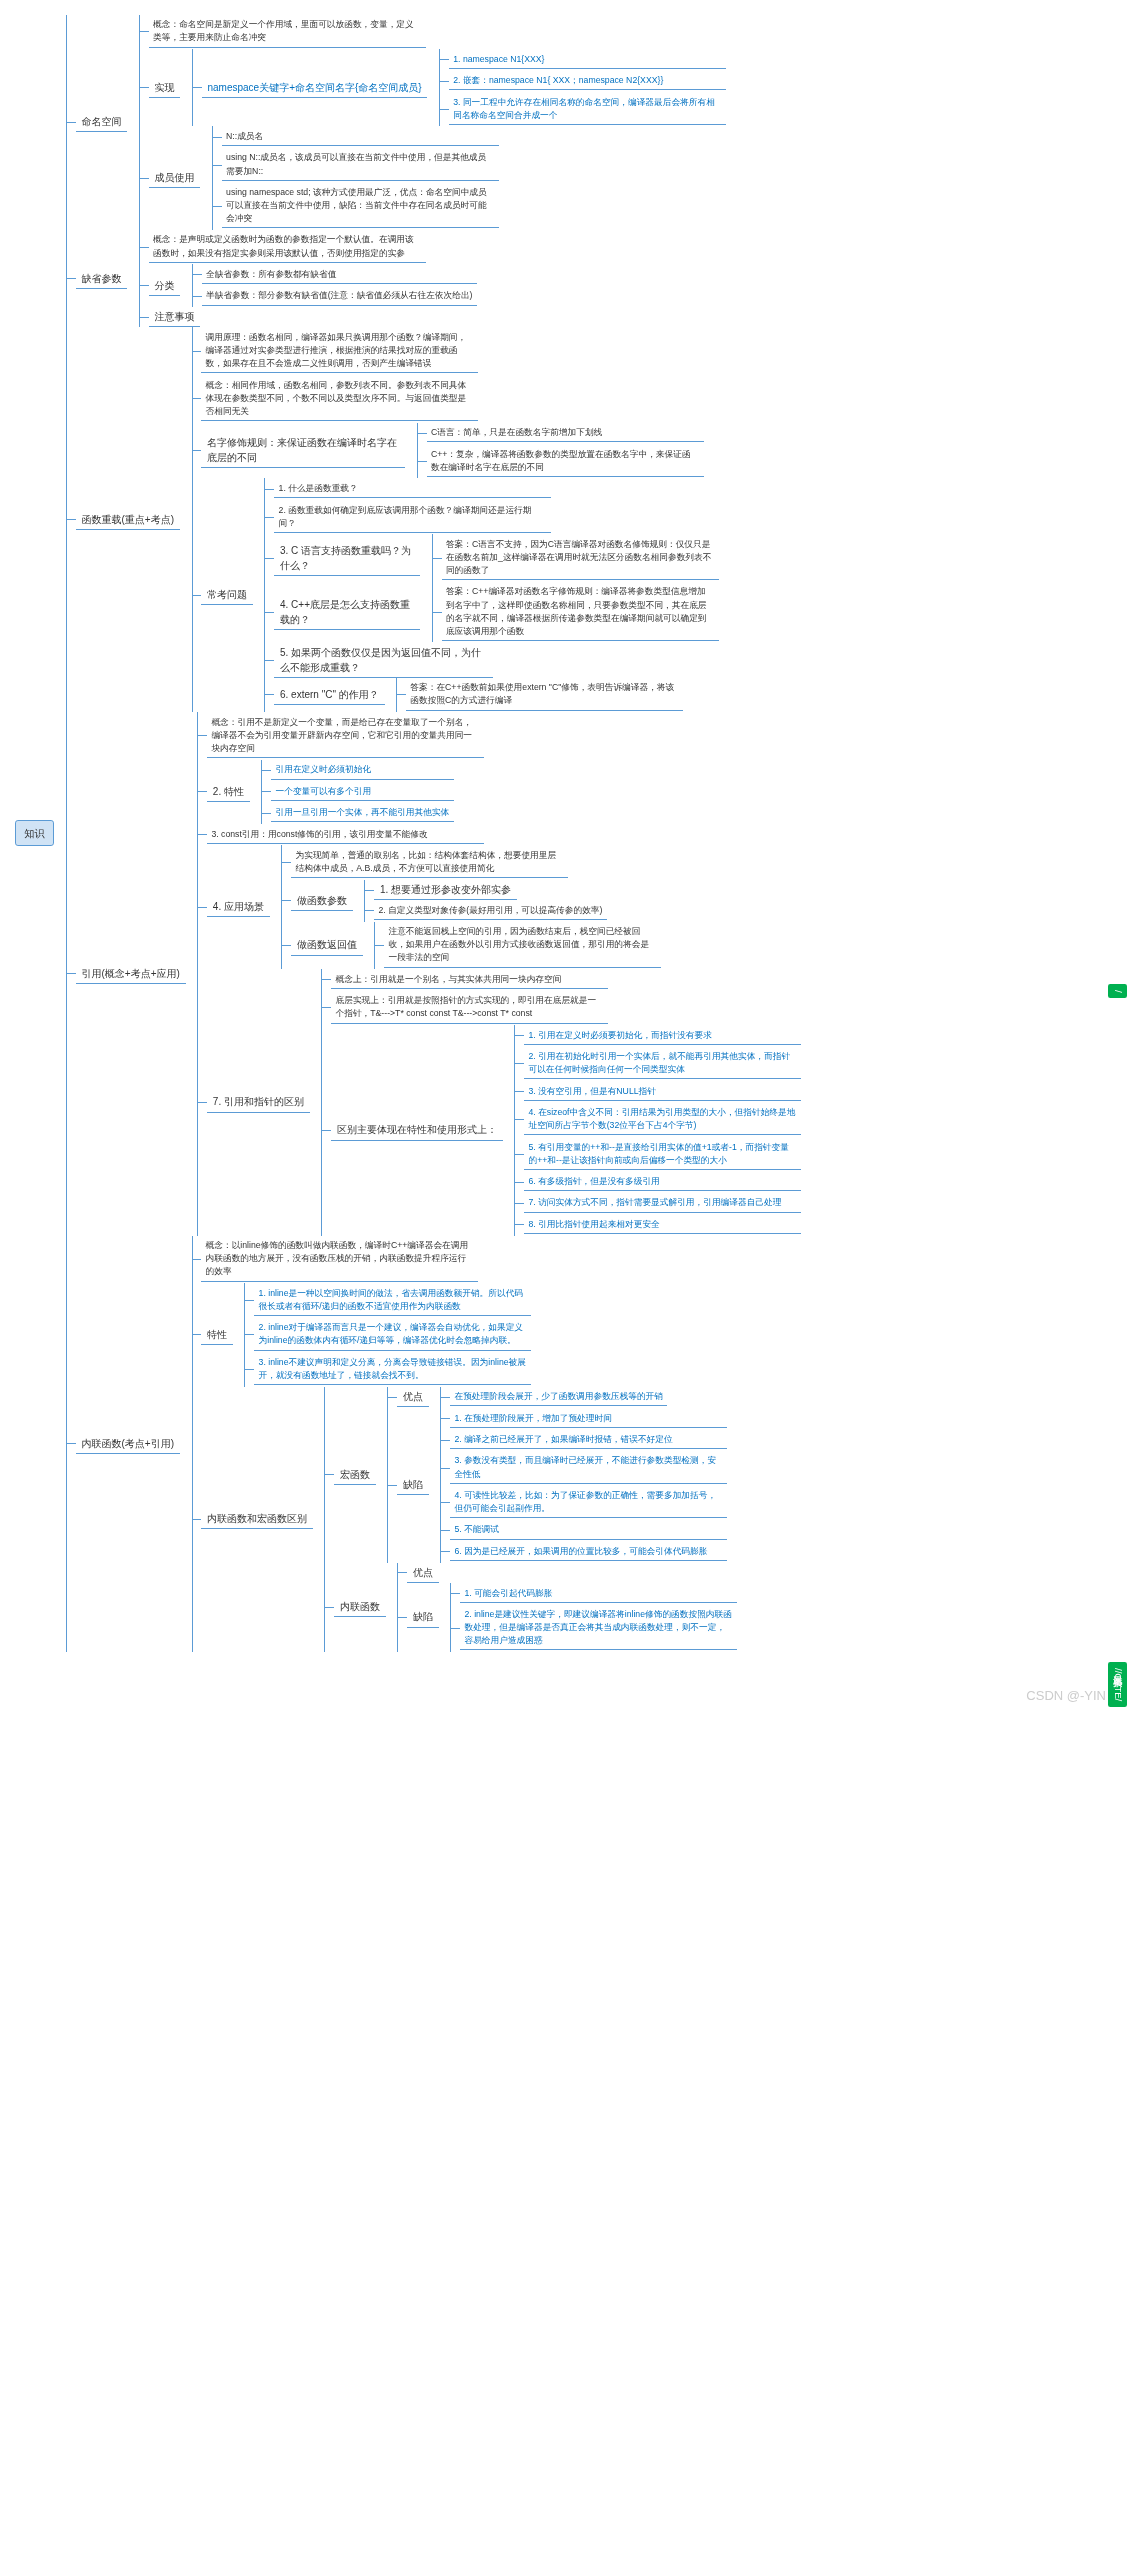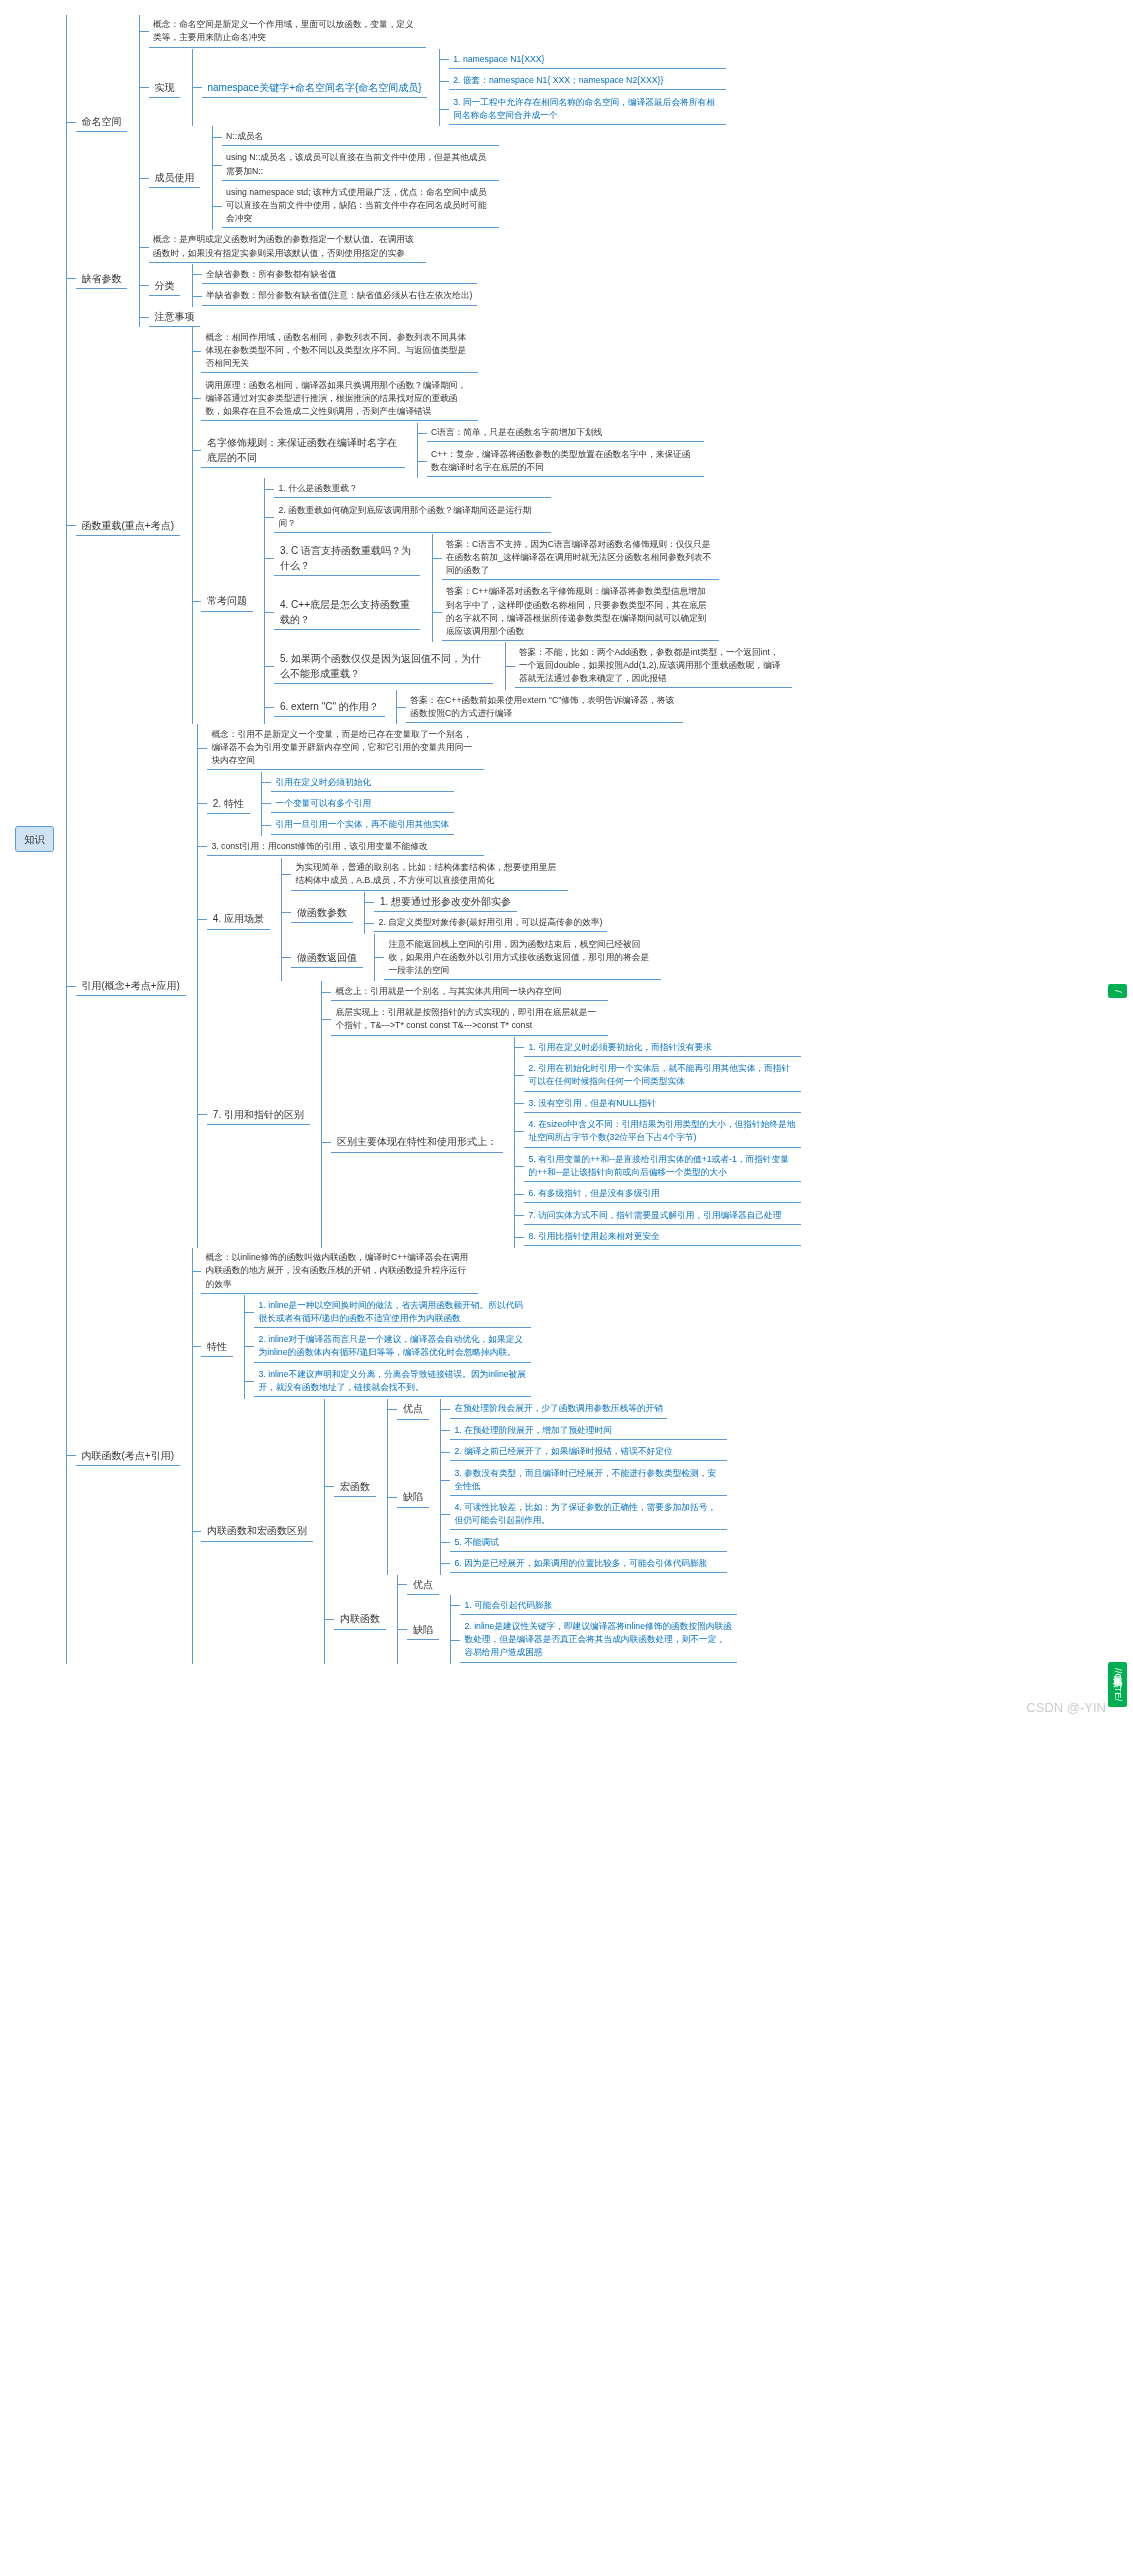--- a/index.html
+++ b/index.html
@@ -72,22 +72,22 @@
     </div>
     <div class="branch">
      <div class="label">注意事项</div>
     </div>
    </div>
   </div>
 
   <div class="branch">
    <div class="label red-star">函数重载(重点+考点)</div>
    <div class="subtree">
+    <div class="leaf wrap red-star">调用原理：函数名相同，编译器如果只换调用那个函数？编译期间，编译器通过对实参类型进行推演，根据推演的结果找对应的重载函数，如果存在且不会造成二义性则调用，否则产生编译错误</div>
     <div class="leaf wrap red-star">概念：相同作用域，函数名相同，参数列表不同。参数列表不同具体体现在参数类型不同，个数不同以及类型次序不同。与返回值类型是否相同无关</div>
-    <div class="leaf wrap red-star">调用原理：函数名相同，编译器如果只换调用那个函数？编译期间，编译器通过对实参类型进行推演，根据推演的结果找对应的重载函数，如果存在且不会造成二义性则调用，否则产生编译错误</div>
     <div class="branch">
      <div class="label wrap" style="max-width:204px">名字修饰规则：来保证函数在编译时名字在底层的不同</div>
      <div class="subtree">
       <div class="leaf">C语言：简单，只是在函数名字前增加下划线</div>
       <div class="leaf wrap">C++：复杂，编译器将函数参数的类型放置在函数名字中，来保证函数在编译时名字在底层的不同</div>
      </div>
     </div>
     <div class="branch">
      <div class="label red-star">常考问题</div>
      <div class="subtree">
@@ -100,23 +100,20 @@
                   </div>
       </div>
       <div class="branch">
        <div class="label wrap" style="max-width:146px">4. C++底层是怎么支持函数重载的？</div>
        <div class="subtree">
                     <div class="leaf wrap">答案：C++编译器对函数名字修饰规则：编译器将参数类型信息增加到名字中了，这样即使函数名称相同，只要参数类型不同，其在底层的名字就不同，编译器根据所传递参数类型在编译期间就可以确定到底应该调用那个函数</div>
                   </div>
       </div>
       <div class="branch">
        <div class="label wrap" style="max-width:219px">5. 如果两个函数仅仅是因为返回值不同，为什么不能形成重载？</div>
-       <div class="subtree">
-                    <div class="leaf wrap">答案：不能，比如：两个Add函数，参数都是int类型，一个返回int，一个返回double，如果按照Add(1,2),应该调用那个重载函数呢，编译器就无法通过参数来确定了，因此报错</div>
-                  </div>
       </div>
       <div class="branch">
        <div class="label">6. extern "C" 的作用？</div>
        <div class="subtree">
                     <div class="leaf wrap">答案：在C++函数前如果使用extern "C"修饰，表明告诉编译器，将该函数按照C的方式进行编译</div>
                   </div>
       </div>
      </div>
     </div>
    </div>

